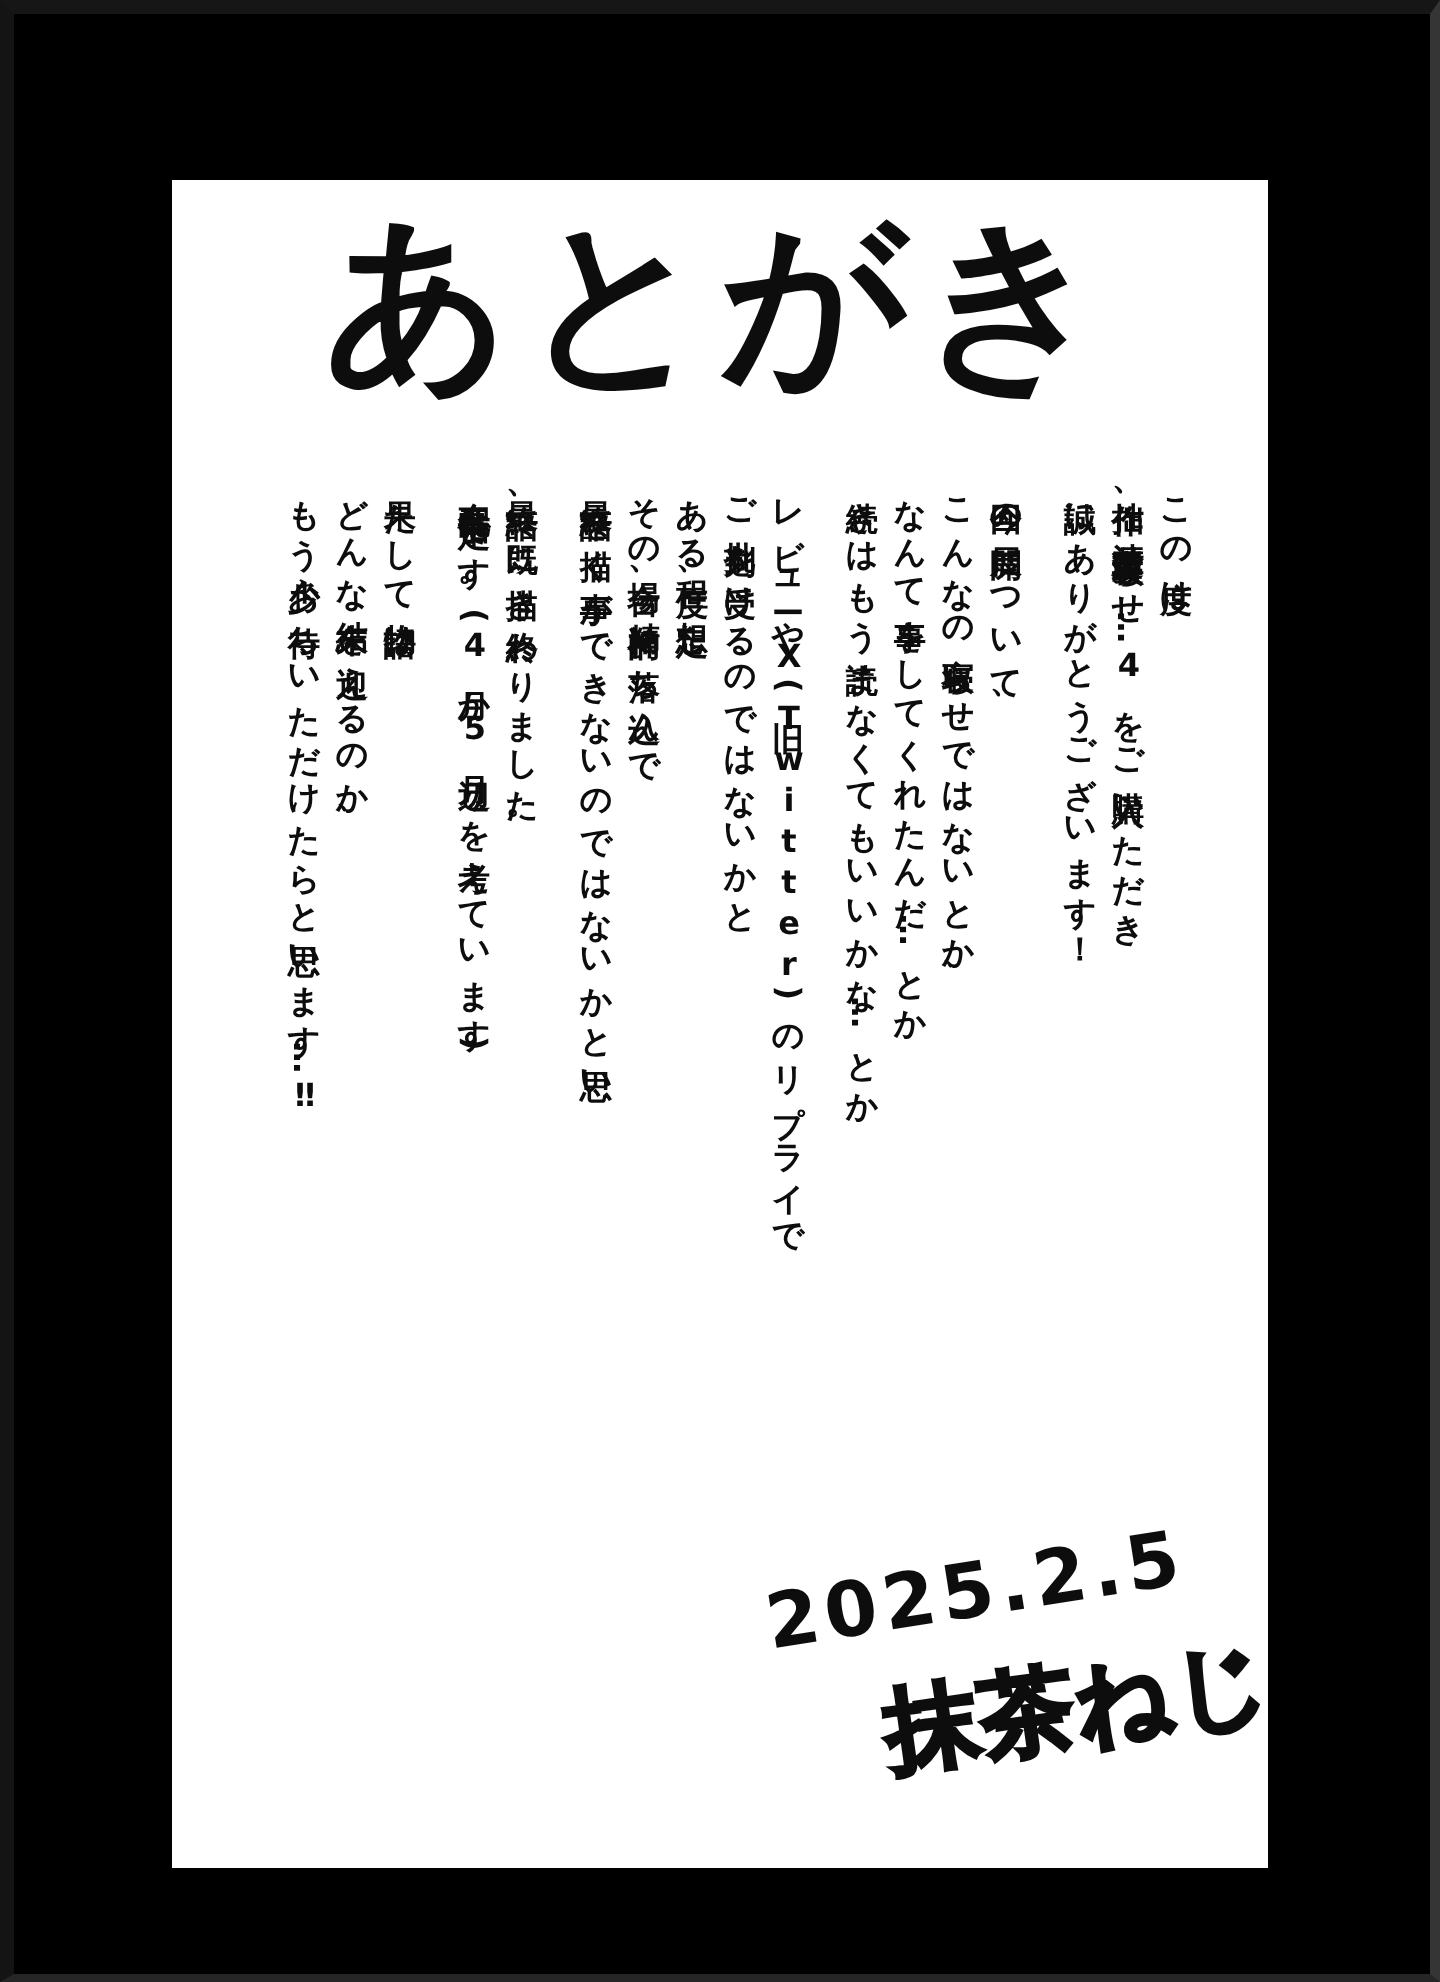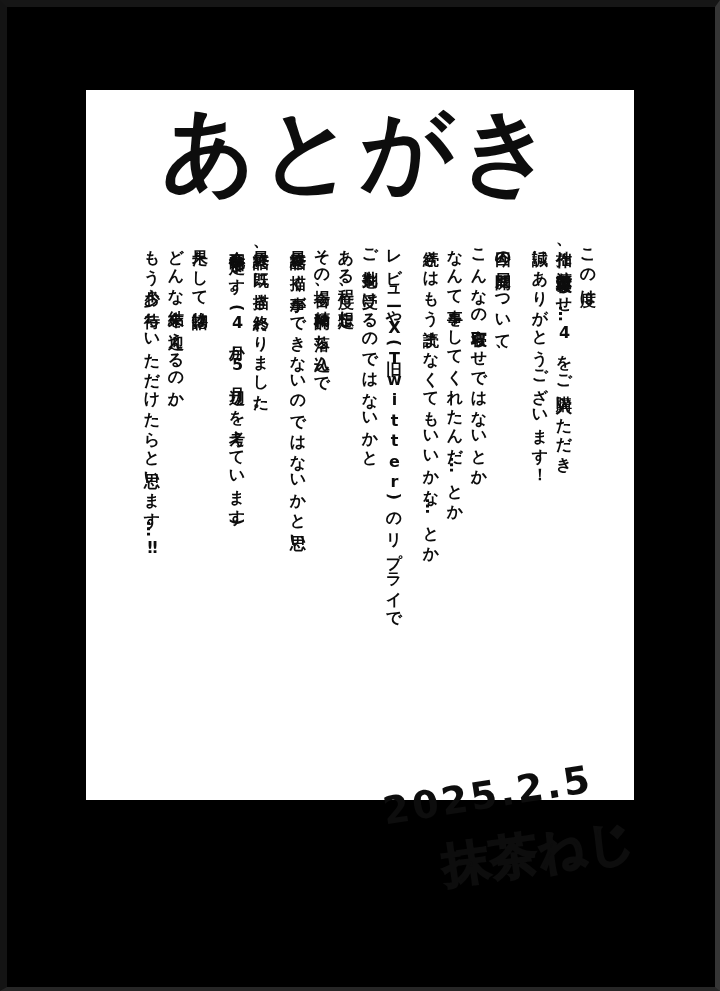--- a/index.html
+++ b/index.html
@@ -22,21 +22,21 @@
     border-left: 7px solid #141414;
     border-right: 5px solid #353535;
     border-bottom: 4px solid #262626;
     pointer-events: none;
   }
   .paper {
     position: absolute;
     left: 86px;
     top: 90px;
     width: 548px;
-    height: 710px;
+    height: 844px;
     background: #ffffff;
     color: #0d0d0d;
   }
   .title {
     margin: 14px 0 0 0;
     text-align: center;
     font-family: "DejaVu Serif", "Liberation Serif", serif;
     font-size: 92px;
     font-weight: 900;
     letter-spacing: 5px;

